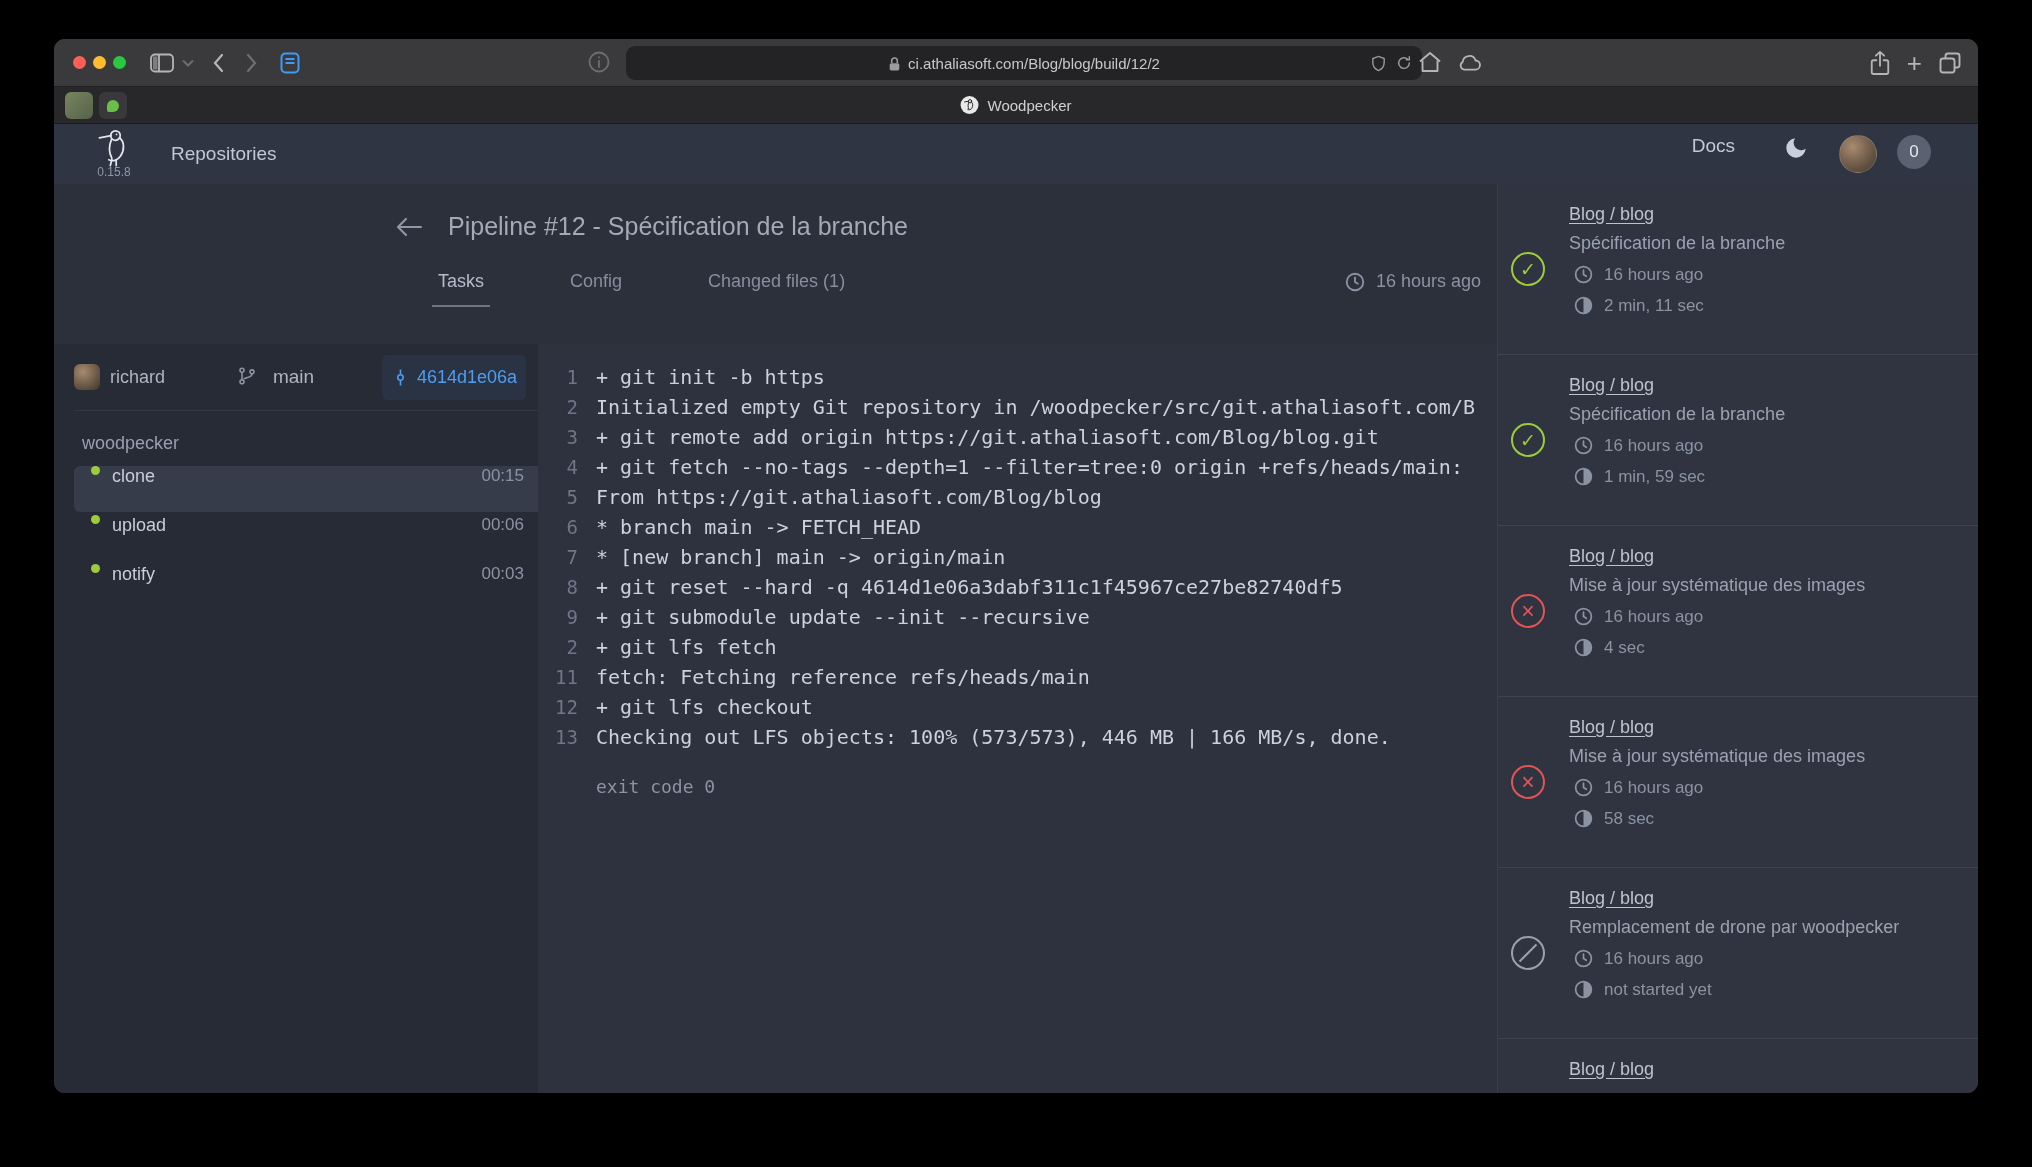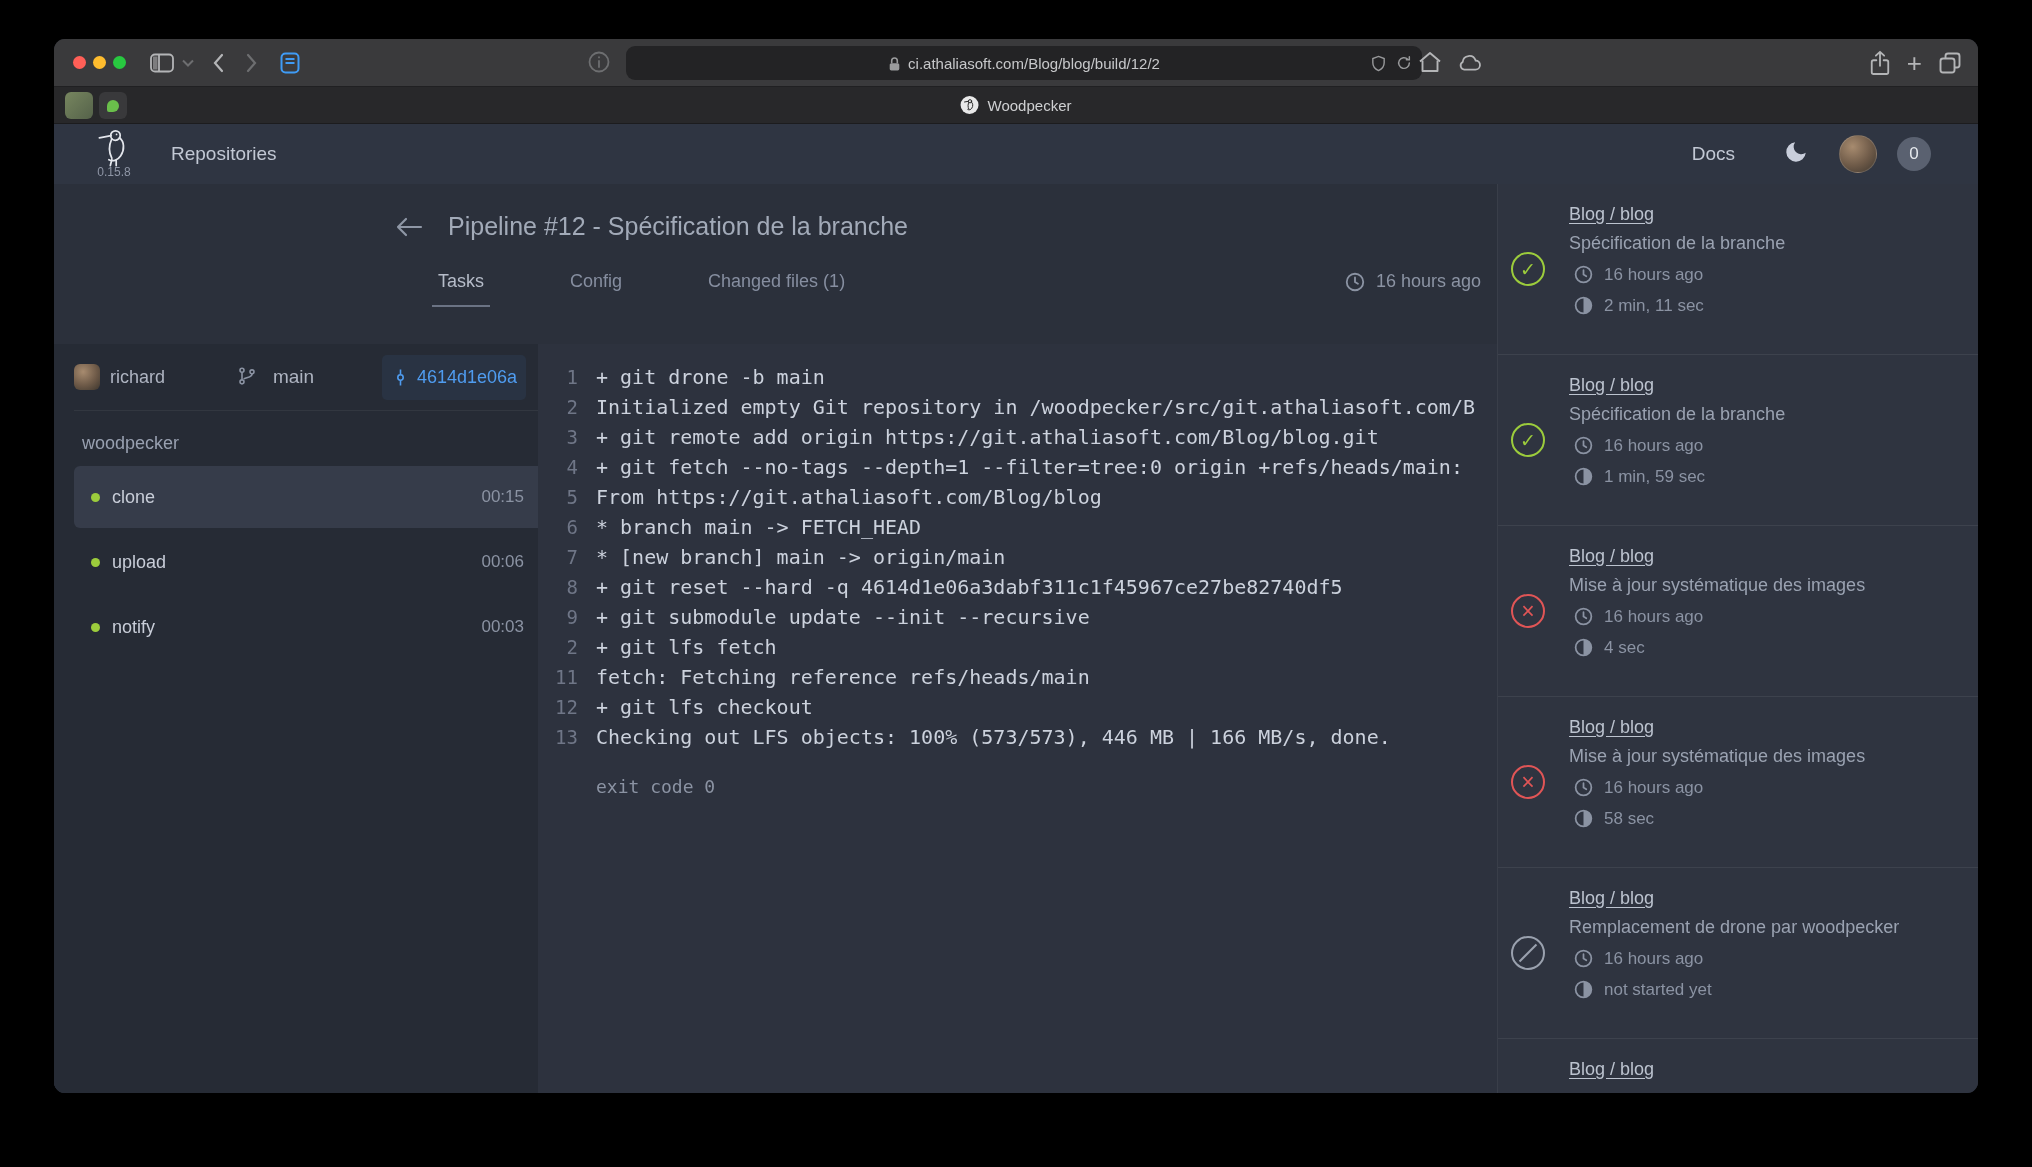--- a/index.html
+++ b/index.html
@@ -52,21 +52,21 @@
   .favicon { width:18px; height:18px; border-radius:50%; background:#e9e9e9;
              display:flex; align-items:center; justify-content:center; color:#2a2a2a; }
 
   
   .app { flex:1; display:flex; flex-direction:column; min-height:0; }
   .app-header { height:60px; flex:none; background:var(--c-header);
                 display:flex; align-items:center; padding:0 47px 0 43px; }
   .logo-block { display:flex; flex-direction:column; align-items:center; color:#e3e6ec; }
   .version { font-size:12px; color:#8f96a6; margin-top:-2px; }
   .nav-repos { margin-left:40px; color:#c2c8d4; font-size:19px; cursor:pointer; }
-  .hdr-right { margin-left:auto; display:flex; align-items:center; }
+  .hdr-right { margin-left:auto; display:flex; }
   .docs { color:#c2c8d4; font-size:19px; cursor:pointer; }
   .moon { margin-left:48px; color:#c9cedb; cursor:pointer; }
   .avatar { margin-left:30px; width:38px; height:38px; border-radius:50%;
             background:radial-gradient(circle at 35% 30%, #a78b6f 0%, #6e5a48 55%, #3d362e 100%);
             border:1px solid rgba(255,255,255,0.15); cursor:pointer; }
   .badge { margin-left:20px; width:34px; height:34px; border-radius:50%;
            background:#5a6170; color:#e6e9ee; font-size:17px;
            display:flex; align-items:center; justify-content:center; cursor:pointer; }
 
   
@@ -95,21 +95,21 @@
                  color:#aeb4c1; font-size:18px; }
   .mini-avatar { width:26px; height:26px; border-radius:6px;
                  background:radial-gradient(circle at 35% 30%, #a78b6f 0%, #6e5a48 55%, #3d362e 100%); }
   .meta-branch { display:flex; align-items:flex-start; gap:16px; width:145px;
                  color:#aeb4c1; font-size:19px; }
   .meta-branch svg { color:#8b93a3; }
   .meta-commit { display:flex; align-items:center; gap:7px; color:var(--blue);
                  font-size:18px; background:rgba(79,156,240,0.08); padding:12px 9px;
                  border-radius:5px; cursor:pointer; }
   .group-label { margin:22px 0 12px 8px; color:#98a0b0; font-size:18px; }
-  .step { height:62px; display:flex; align-items:center; padding:0 14px 0 17px;
+  .step { height:46px; display:flex; align-items:flex-start; padding:0 14px 0 17px;
           border-radius:6px 0 0 6px; margin-bottom:3px; cursor:pointer; }
   .step.selected { background:#363c4a; }
   .step-dot { width:9px; height:9px; border-radius:50%; background:var(--green);
               margin-right:12px; flex:none; }
   .step-name { color:var(--t-bright); font-size:18px; flex:1; }
   .step-duration { color:var(--t-dim); font-size:17px; }
 
   
   .console-panel { flex:1; min-width:0; background:var(--c-console); overflow:hidden;
                    padding-top:18px; font-family:"DejaVu Sans Mono", monospace; }
@@ -356,21 +356,21 @@
     <span class="step-name">notify</span>
     <span class="step-duration">00:03</span>
   </div>
               </div>
           </aside>
 
           <div class="console-panel">
             <div>
                 <div class="cline">
     <span class="lnum">1</span>
-    <span class="ltext">+ git drone -b main</span>
+    <span class="ltext">+ git init -b https</span>
   </div>
                 <div class="cline">
     <span class="lnum">2</span>
     <span class="ltext">Initialized empty Git repository in /woodpecker/src/git.athaliasoft.com/B</span>
   </div>
                 <div class="cline">
     <span class="lnum">3</span>
     <span class="ltext">+ git remote add origin https://git.athaliasoft.com/Blog/blog.git</span>
   </div>
                 <div class="cline">

